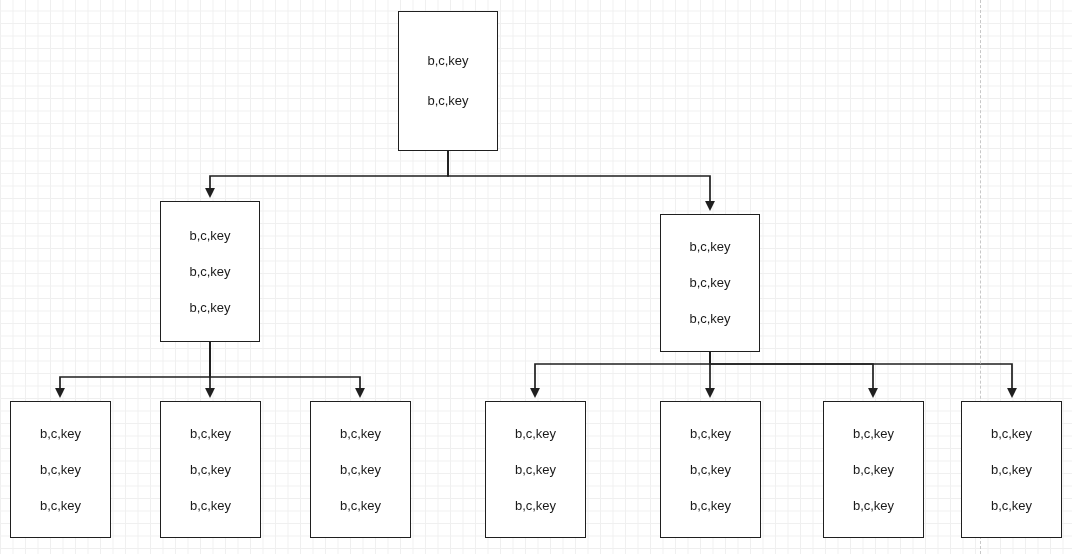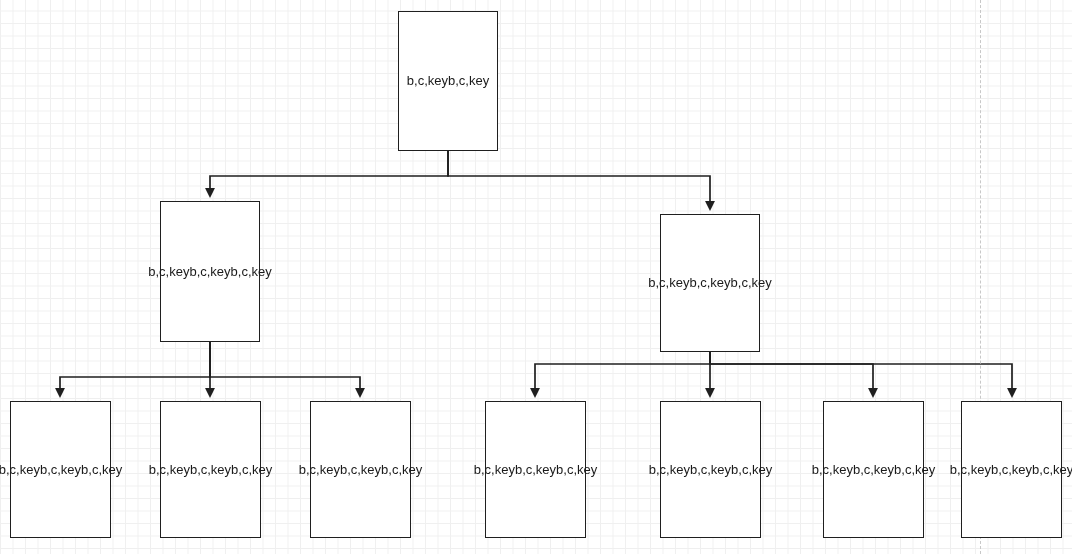--- a/index.html
+++ b/index.html
@@ -41,21 +41,21 @@
     height: 554px;
     width: 0;
     border-left: 1px dashed #c8c8c8;
   }
   .node {
     position: absolute;
     box-sizing: border-box;
     background: #ffffff;
     border: 1.6px solid #1f1f1f;
     display: flex;
-    flex-direction: row;
+    flex-direction: column;
     align-items: center;
     justify-content: center;
   }
   .node .line {
     font-size: 13px;
     line-height: 16px;
     color: #1a1a1a;
     white-space: nowrap;
     text-align: center;
   }

